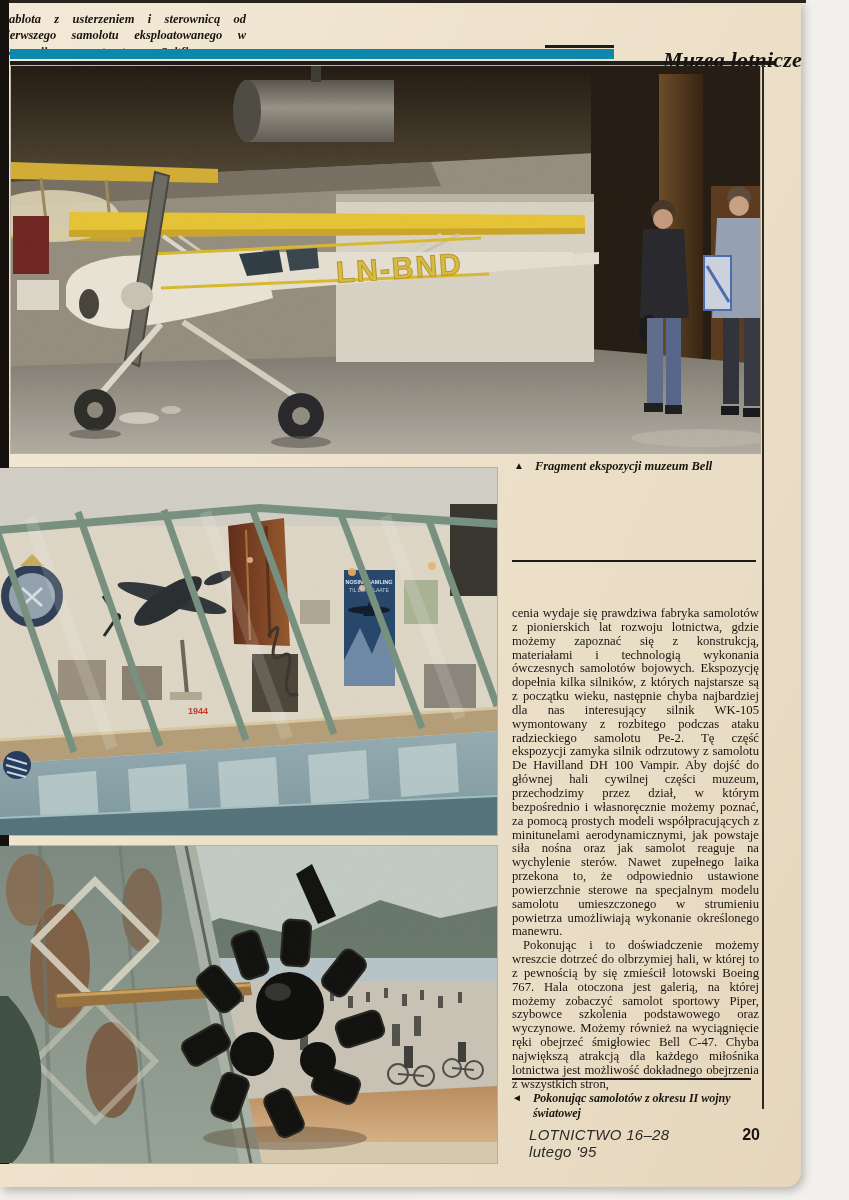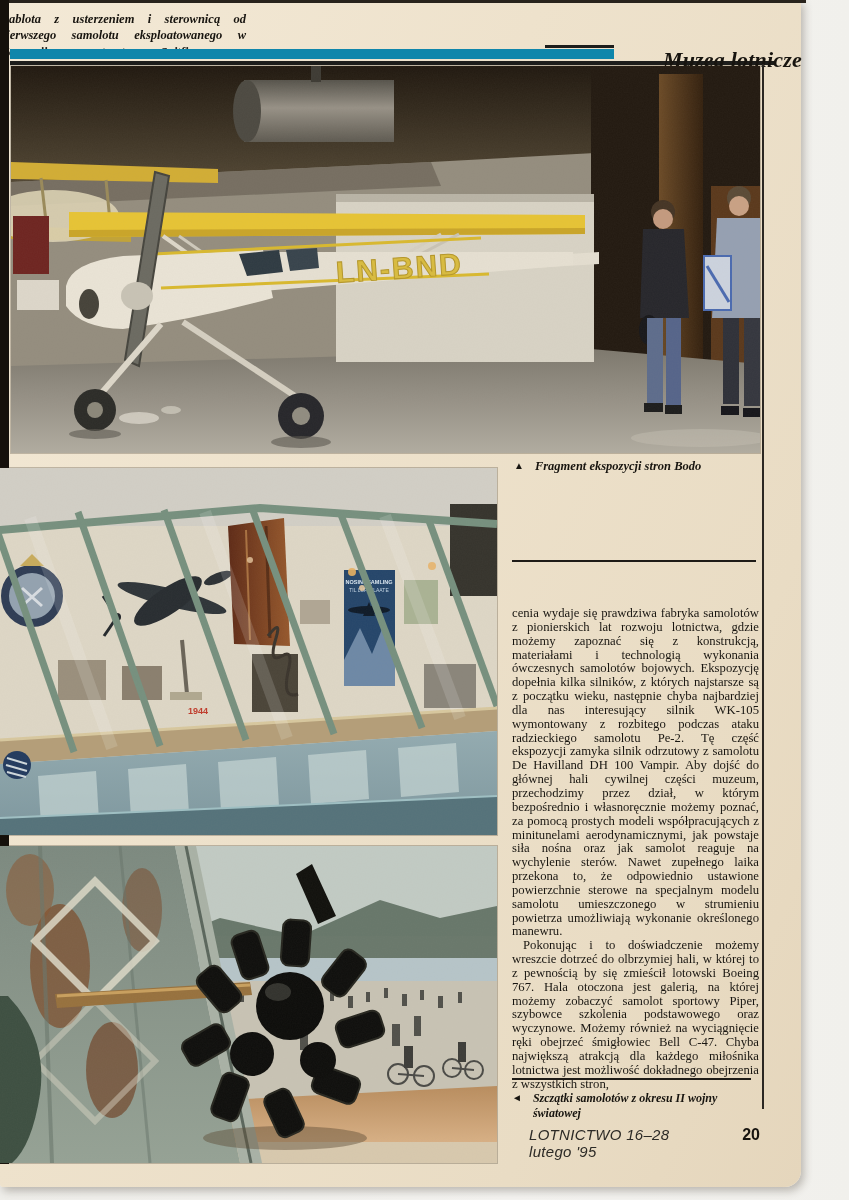--- a/index.html
+++ b/index.html
@@ -346,34 +346,34 @@
       <ellipse cx="278" cy="146" rx="13" ry="9" fill="#3a3a34" opacity=".85"></ellipse>
       <circle cx="252" cy="208" r="22" fill="#0d0d0b"></circle>
       <circle cx="318" cy="214" r="18" fill="#0d0d0b"></circle>
     </g>
     <path d="M8,150 Q48,192 40,248 Q32,300 12,317 L0,317 L0,150 Z" fill="#3d4f41"></path>
     <rect width="497" height="317" filter="url(#grain)"></rect>
   </svg>
 
   <div id="cap1" class="cap-row">
     <span class="tri">▲</span>
-    <span class="cap-text">Fragment ekspozycji stron Bodo</span>
+    <span class="cap-text">Fragment ekspozycji muzeum Bell</span>
   </div>
   <div id="arrow2">◄</div>
   <p id="cap2">Gablota z usterzeniem i sterownicą od pierwszego samolotu eksploatowanego w Norwegii oraz maszt antenowy Spitfire</p>
   <div id="hr1" class="hrule"></div>
 
   <div id="article">
     <p>cenia wydaje się prawdziwa fabryka samolotów z pionierskich lat rozwoju lotnictwa, gdzie możemy zapoznać się z konstrukcją, materiałami i technologią wykonania ówczesnych samolotów bojowych. Ekspozycję dopełnia kilka silników, z których najstarsze są z początku wieku, następnie chyba najbardziej dla nas interesujący silnik WK-105 wymontowany z rozbitego podczas ataku radzieckiego samolotu Pe-2. Tę część ekspozycji zamyka silnik odrzutowy z samolotu De Havilland DH 100 Vampir. Aby dojść do głównej hali cywilnej części muzeum, przechodzimy przez dział, w którym bezpośrednio i własnoręcznie możemy poznać, za pomocą prostych modeli współpracujących z minitunelami aerodynamicznymi, jak powstaje siła nośna oraz jak samolot reaguje na wychylenie sterów. Nawet zupełnego laika przekona to, że odpowiednio ustawione powierzchnie sterowe na specjalnym modelu samolotu umieszczonego w strumieniu powietrza umożliwiają wykonanie określonego manewru.</p>
     <p class="indent">Pokonując i to doświadczenie możemy wreszcie dotrzeć do olbrzymiej hali, w której to z pewnością by się zmieścił lotowski Boeing 767. Hala otoczona jest galerią, na której możemy zobaczyć samolot sportowy Piper, szybowce szkolenia podstawowego oraz wyczynowe. Możemy również na wyciągnięcie ręki obejrzeć śmigłowiec Bell C-47. Chyba największą atrakcją dla każdego miłośnika lotnictwa jest możliwość dokładnego obejrzenia z wszystkich stron,</p>
   </div>
 
   <div id="hr2" class="hrule"></div>
   <div id="cap3" class="cap-row">
     <span class="tri">◄</span>
-    <span class="cap-text">Szczątki samolotów z okresu II wojny światowej</span>
+    <span class="cap-text">Pokonując samolotów z okresu II wojny światowej</span>
   </div>
 
   <div class="footer">
     <span class="issue">LOTNICTWO 16–28 lutego '95</span>
     <span class="pageno">20</span>
   </div>
 </div>
 
 </body></html>

